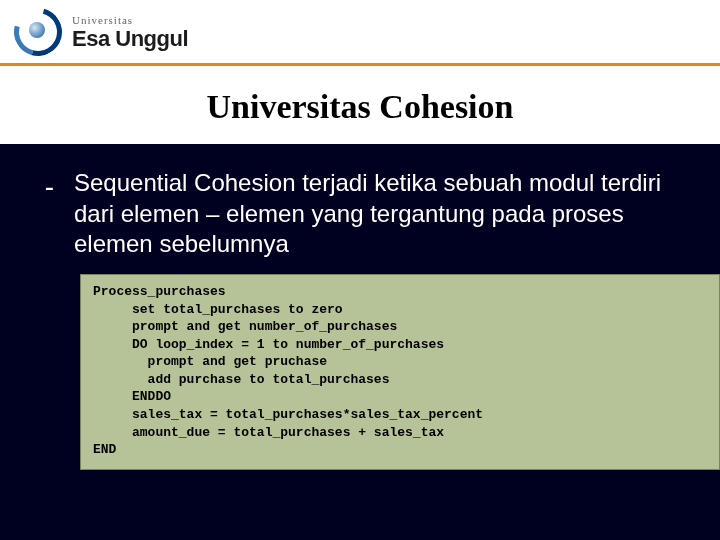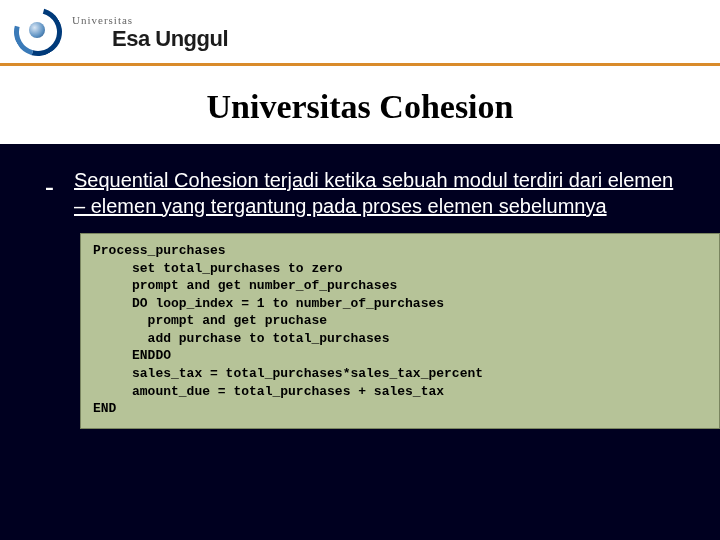--- a/index.html
+++ b/index.html
@@ -46,21 +46,20 @@
     letter-spacing: 1px;
     color: #666;
     font-family: "Times New Roman", serif;
   }
   .brand-main {
     font-size: 22px;
     font-weight: 800;
     color: #1c1c1c;
     font-family: Arial, sans-serif;
     letter-spacing: -0.5px;
-    margin-left: 40px;
   }
   
   .white-band {
     background: #fff;
     text-align: center;
     padding: 22px 0 18px;
   }
   .white-band .title-text {
     font-family: "Comic Sans MS", "Chalkboard SE", cursive;
     color: #000;
@@ -77,25 +76,24 @@
   .dash {
     font-size: 28px;
     color: #fff;
     line-height: 1.2;
     width: 20px;
     text-align: right;
     flex-shrink: 0;
     padding-top: 2px;
   }
   .bullet-text {
-    font-size: 20px;
+    font-size: 24px;
     color: #fff;
     line-height: 1.28;
     font-family: Arial, sans-serif;
-    text-decoration: underline;
   }
   .codebox {
     margin: 14px 0 0 46px;
     background: #b6c398;
     border: 1px solid #7a8560;
     padding: 8px 12px 10px 12px;
     font-family: "Courier New", monospace;
     font-size: 13px;
     font-weight: 700;
     color: #000;

